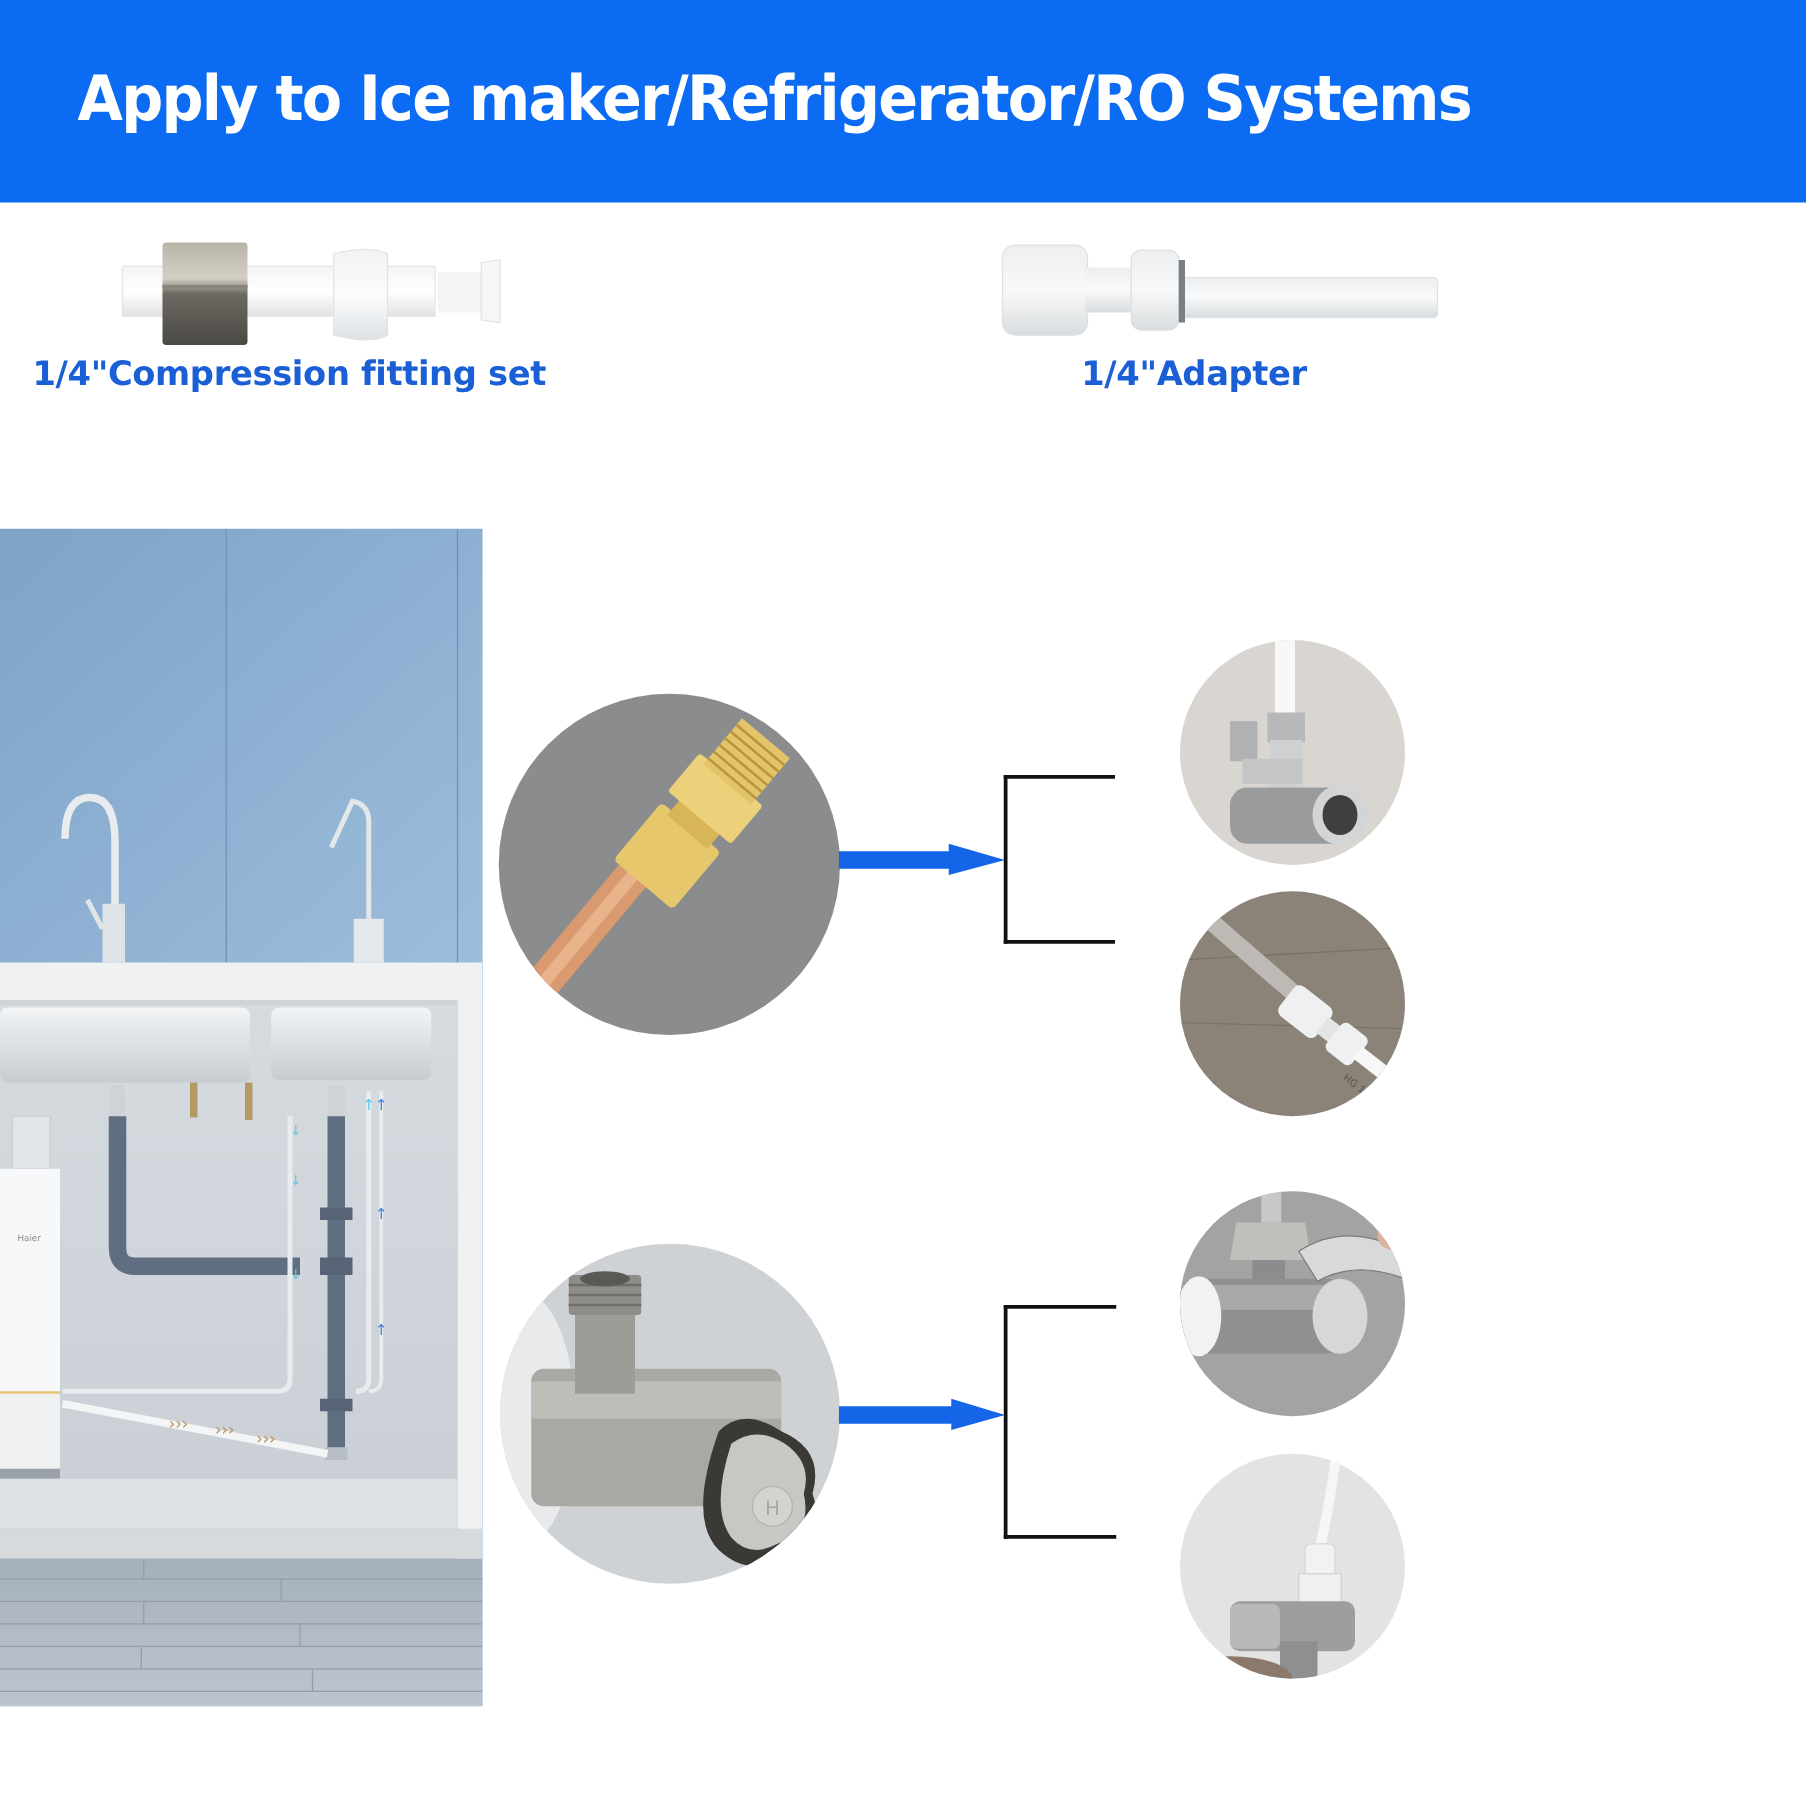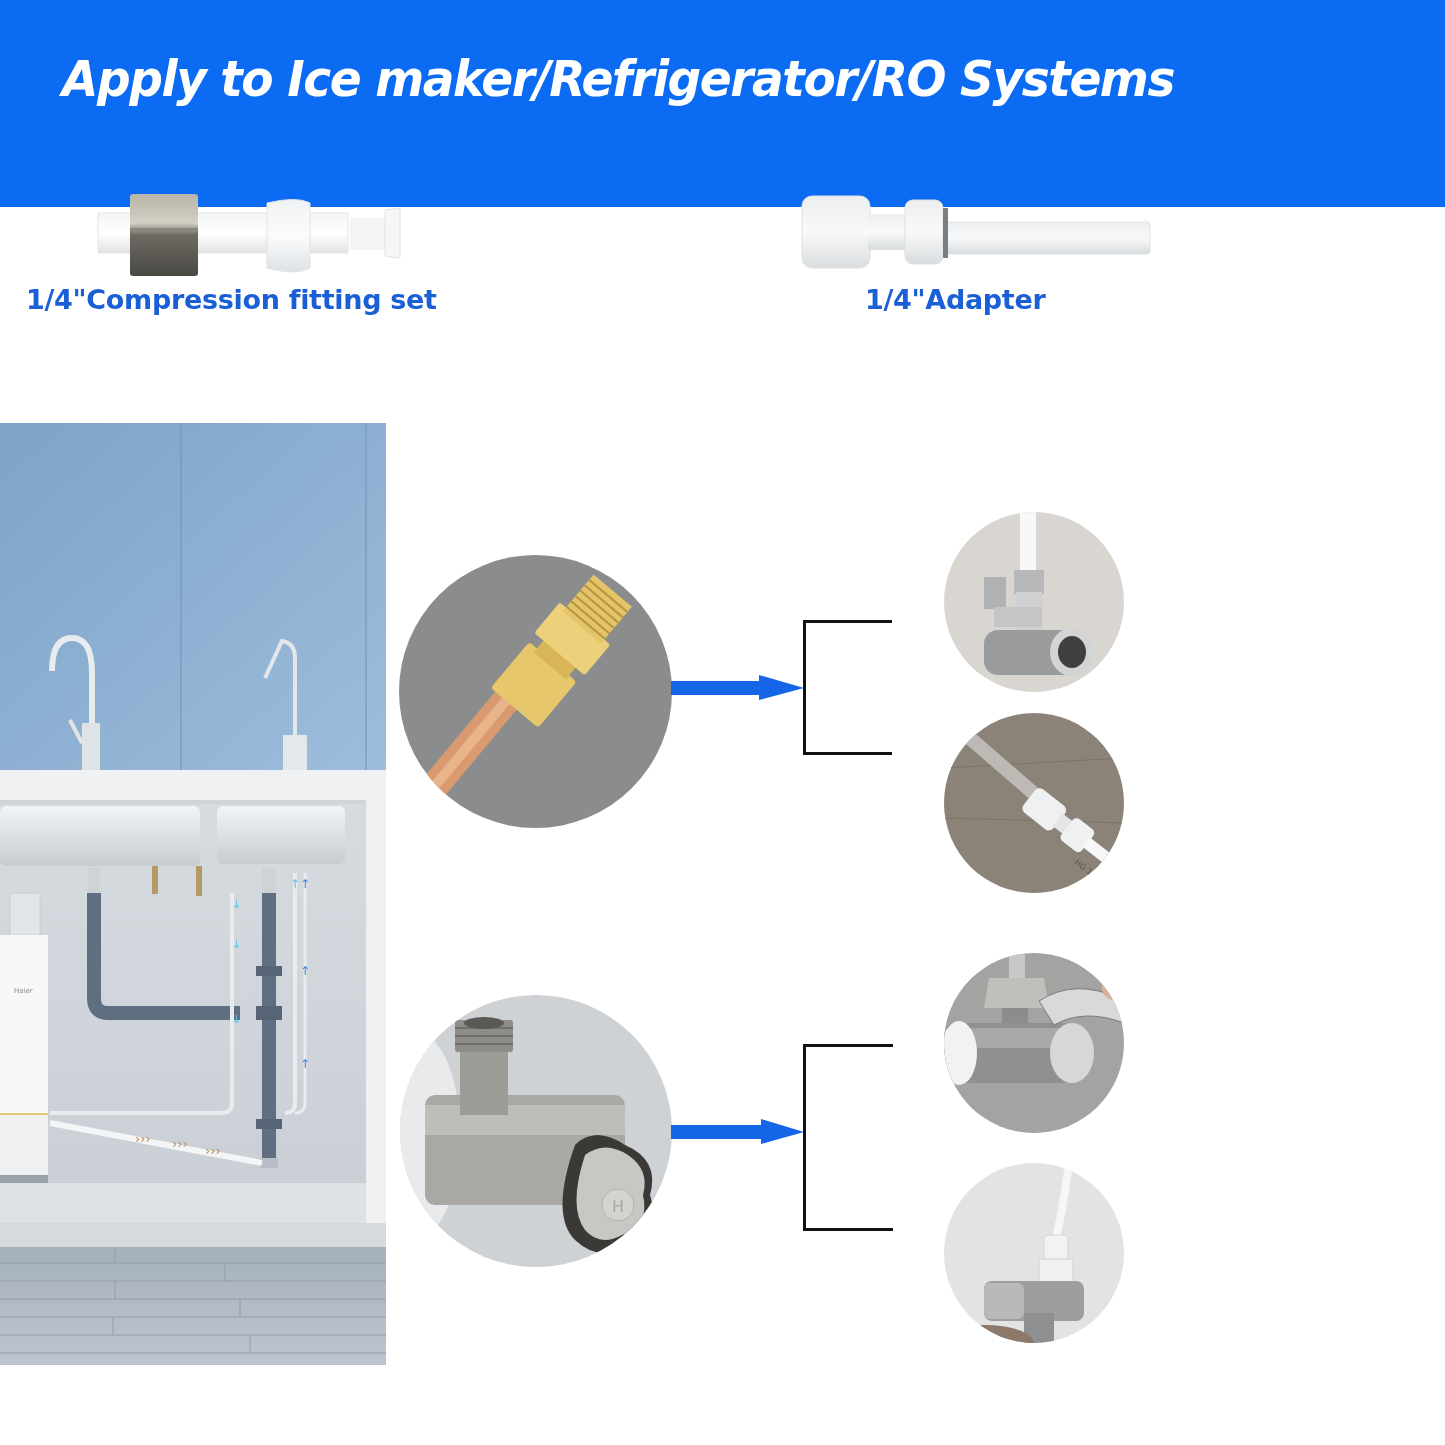--- a/index.html
+++ b/index.html
@@ -1,23 +1,22 @@
 <!DOCTYPE html>
 <html><head>
 <meta charset="utf-8">
 <style>
   * { box-sizing: border-box; margin: 0; padding: 0; }
   html, body { width: 1445px; height: 1445px; background: #ffffff; overflow: hidden; }
   body { position: relative; font-family: "DejaVu Sans", sans-serif; }
 
   
   .banner {
-    position: absolute; left: 0; top: 0; width: 1445px; height: 207px;
+    position: absolute; left: 0; top: 0; width: 1445px; height: 162px;
     background: #0b6cf3;
-    font-style: italic;
   }
   .banner-title {
     position: absolute; left: 62px; top: 44px;
     color: #ffffff; font-family: "DejaVu Sans", sans-serif; font-weight: bold;
     font-size: 50px; letter-spacing: -1.5px; line-height: 70px;
     transform: scaleX(0.94); transform-origin: left center;
     white-space: nowrap;
   }
 
   

